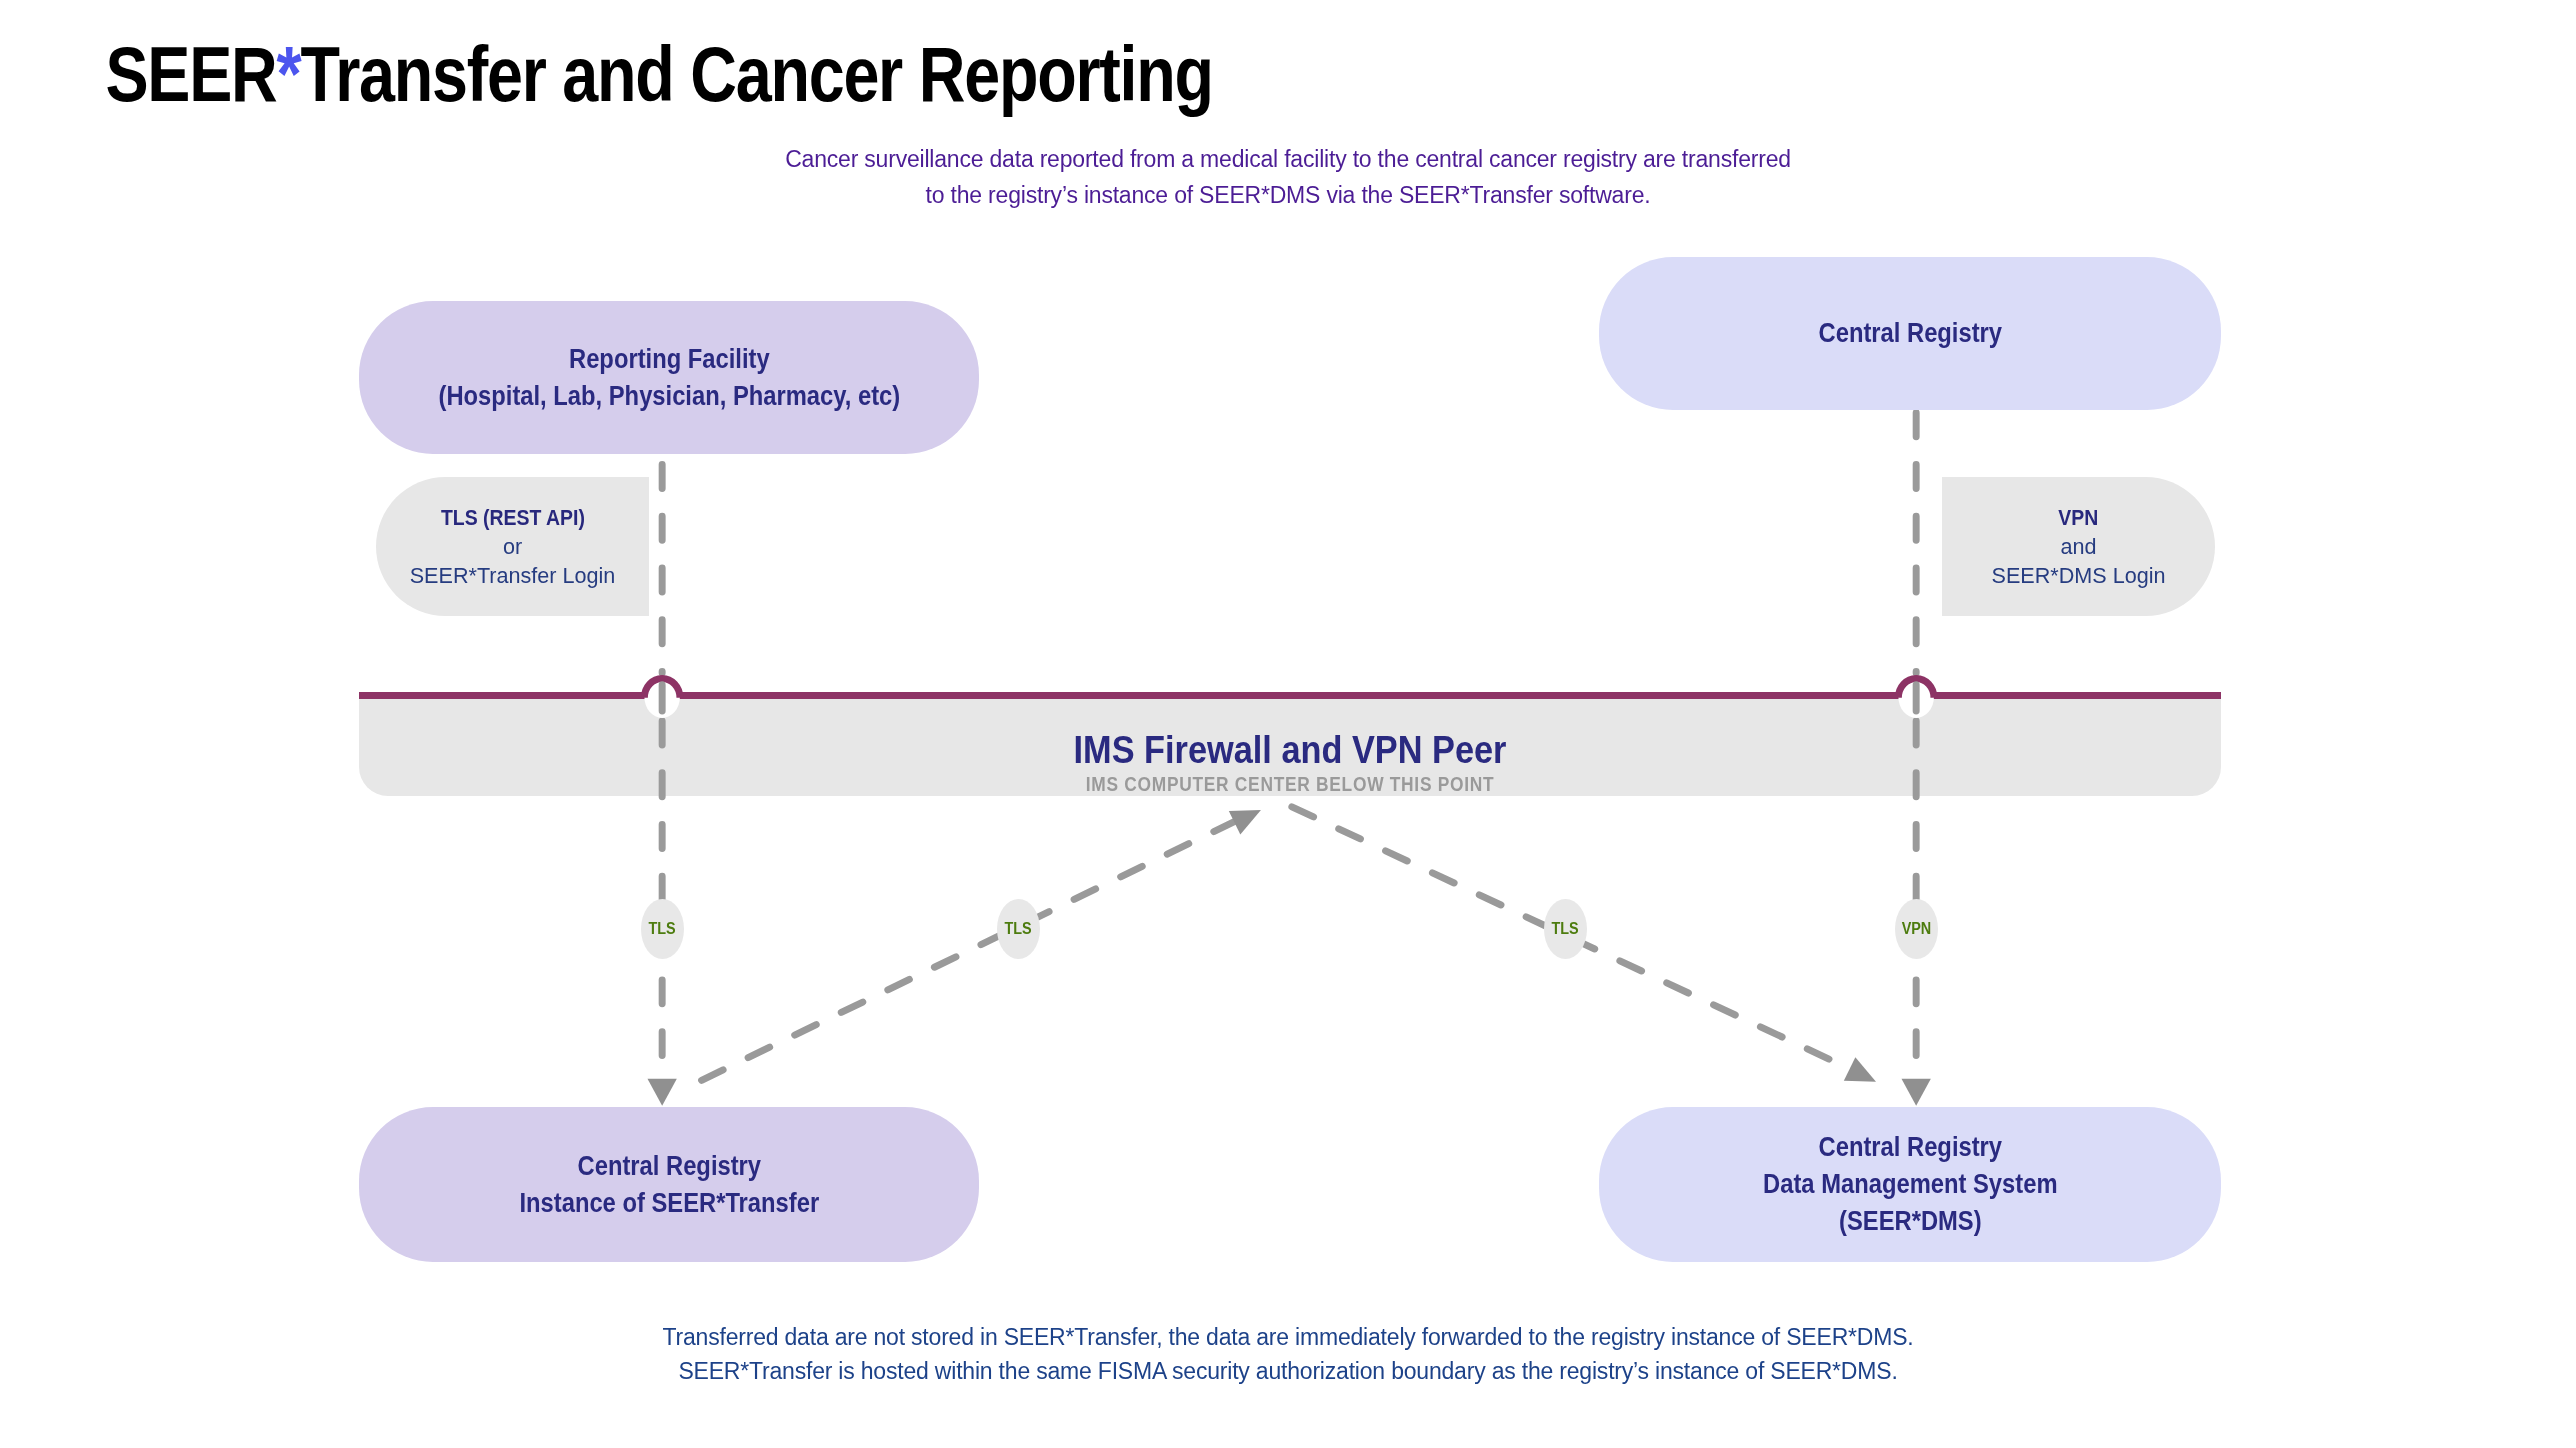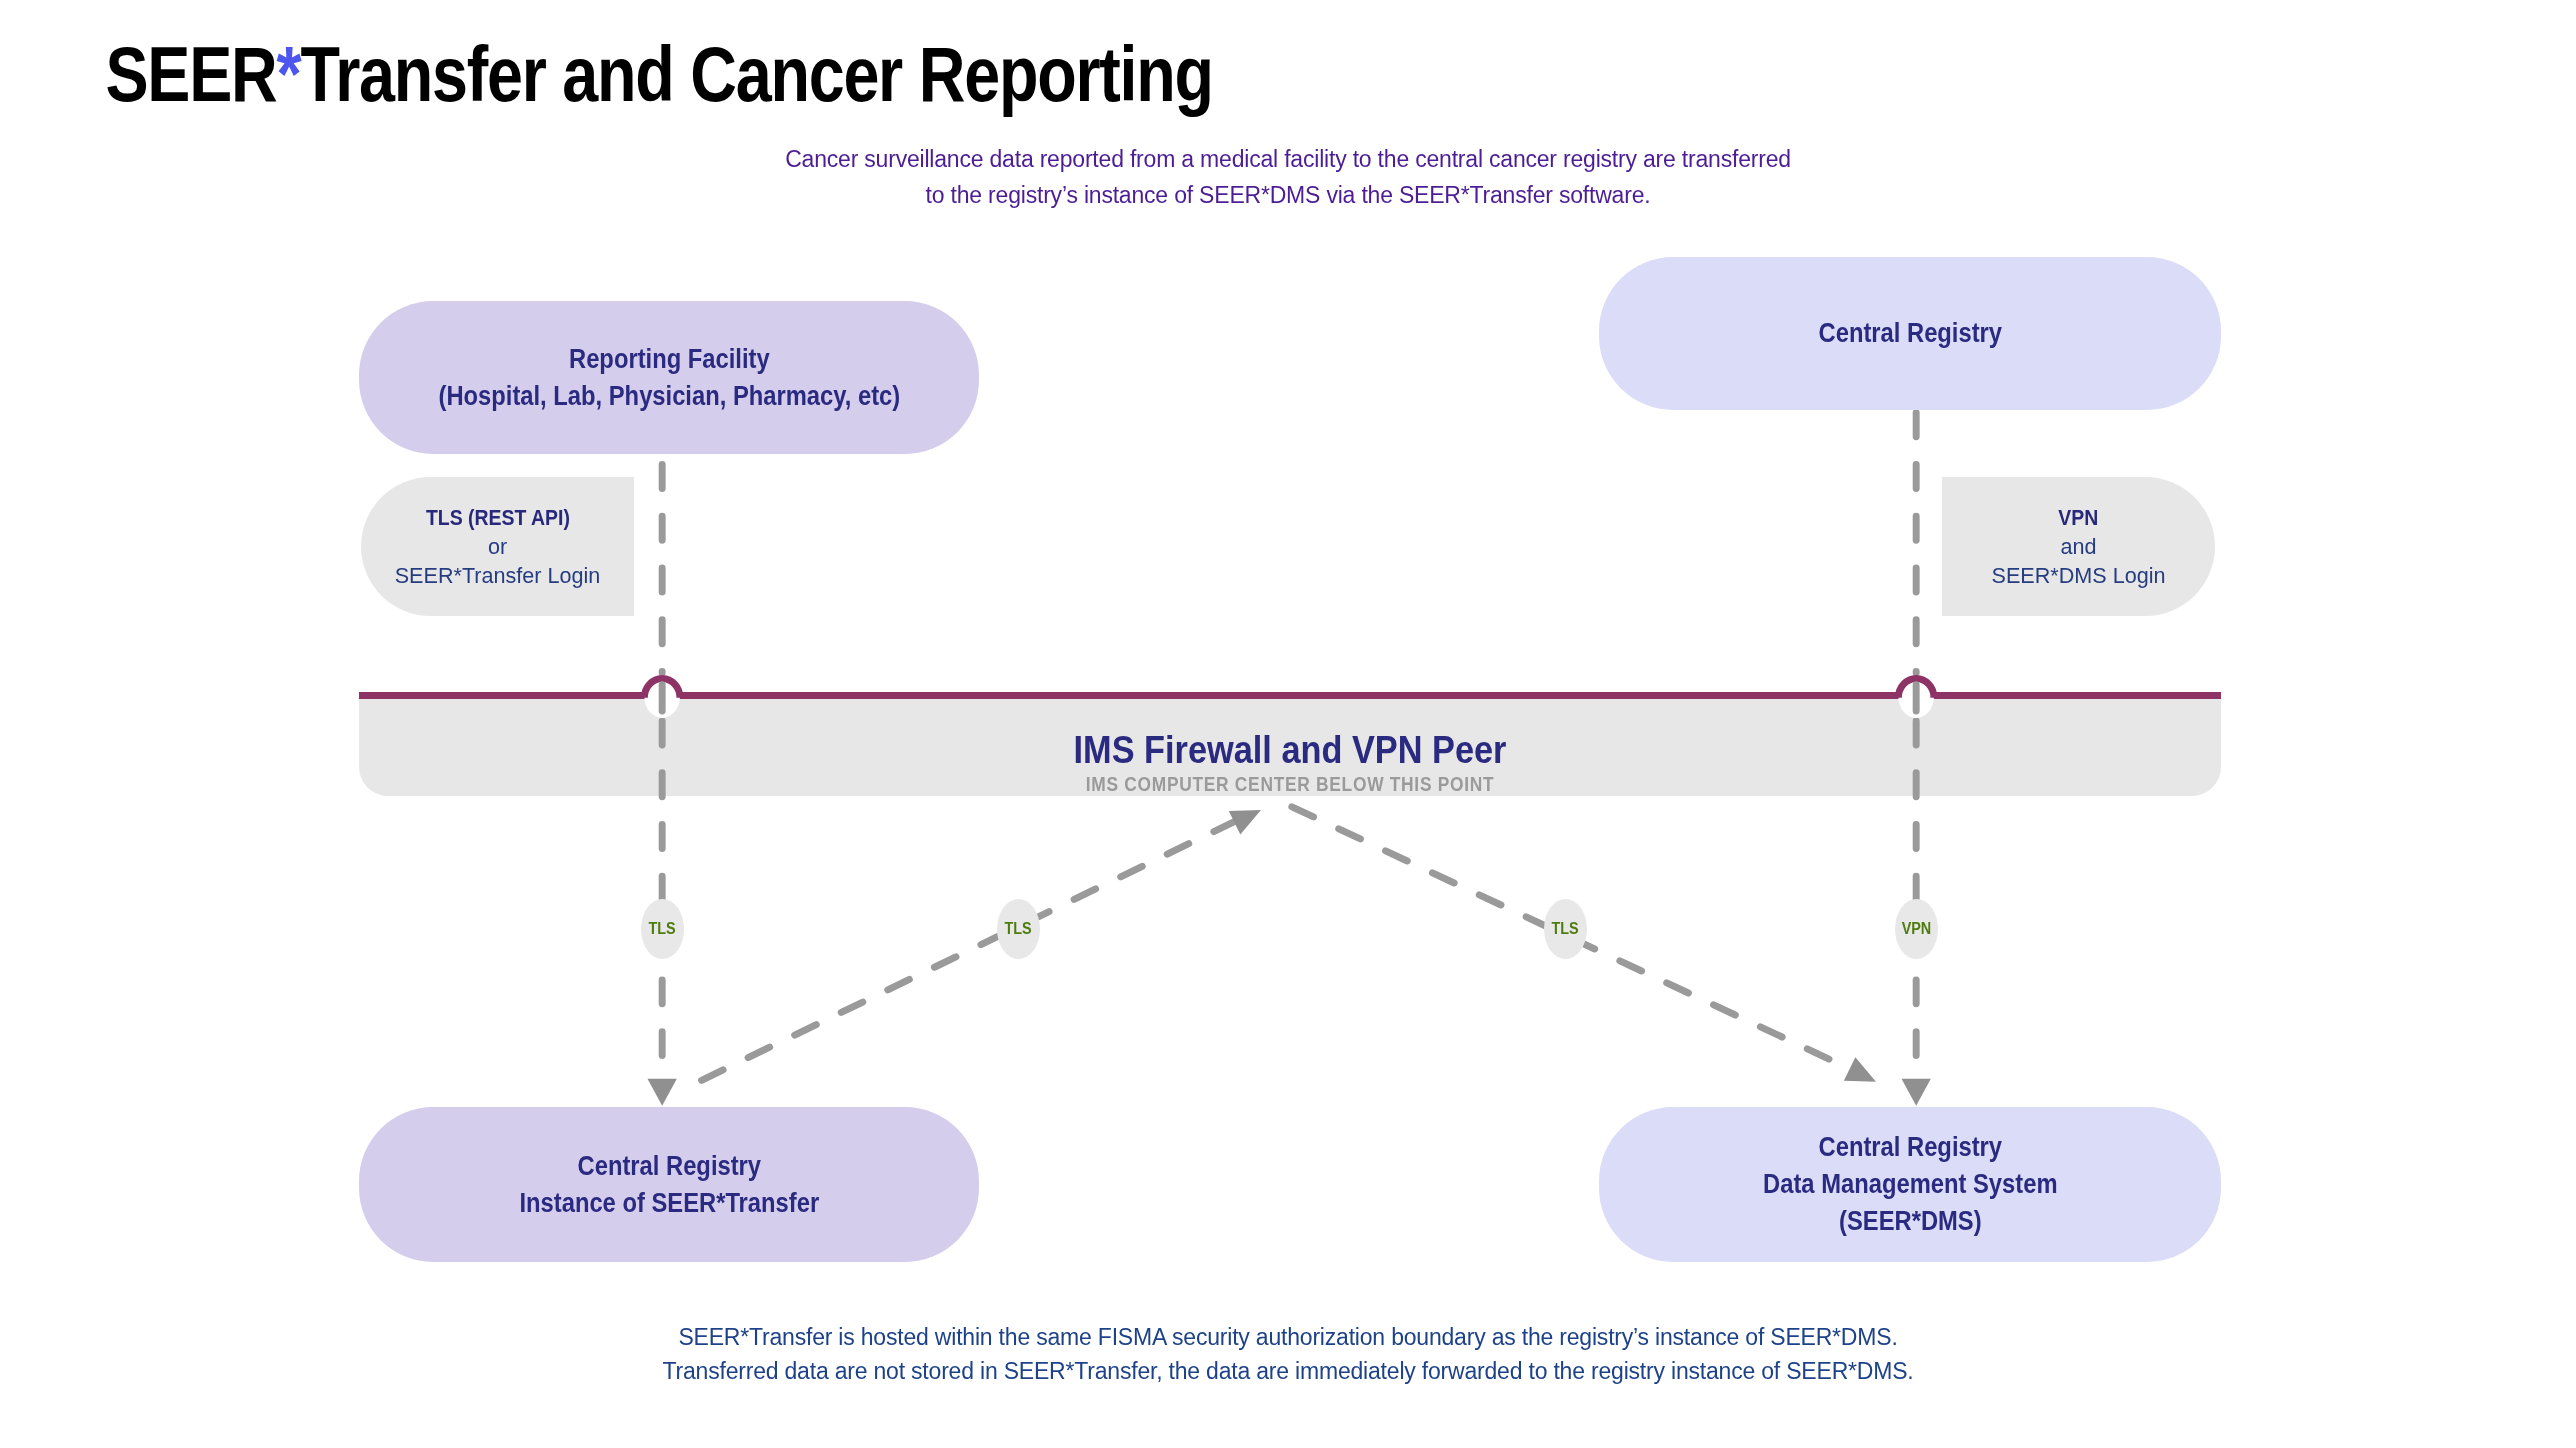--- a/index.html
+++ b/index.html
@@ -25,21 +25,21 @@
   .node-top-left{left:359px;top:257px;width:620px;height:153px;margin-top:44px;}
   .node-top-right{left:1599px;top:257px;width:622px;height:153px;}
   .node-bottom-left{left:359px;top:1107px;width:620px;height:155px;}
   .node-bottom-right{left:1599px;top:1107px;width:622px;height:155px;}
 
   
   .auth-tab{position:absolute;top:477px;height:139px;width:273px;background:#e7e7e7;
             display:flex;flex-direction:column;align-items:center;justify-content:center;
             text-align:center;font-size:21.6px;line-height:29px;color:#263c80;}
   .auth-tab .tab-bold{font-weight:bold;color:#28287d;transform:scaleX(0.9);transform-origin:50% 50%;white-space:nowrap;}
-  .auth-tab-left{left:361px;border-radius:71px 0 0 71px;}
+  .auth-tab-left{left:376px;border-radius:71px 0 0 71px;}
   .auth-tab-right{left:1942px;border-radius:0 71px 71px 0;}
 
   
   .firewall-band{position:absolute;left:359px;top:692px;width:1862px;height:104px;
                  background:#e7e7e7;border-top:7.7px solid #8d3365;border-radius:0 0 29px 29px;
                  box-sizing:border-box;display:flex;flex-direction:column;align-items:center;justify-content:flex-end;}
   .firewall-title{font-size:39px;font-weight:bold;color:#2a2a80;transform:scaleX(0.88);
                   transform-origin:50% 50%;white-space:nowrap;line-height:43px;}
   .firewall-sub{font-size:19.3px;font-weight:bold;color:#9a9a9a;letter-spacing:0.8px;
                 transform:scaleX(0.9);transform-origin:50% 50%;white-space:nowrap;margin-top:3.1px;}
@@ -152,18 +152,18 @@
 
   <div class="node periwinkle node-bottom-right">
     <div class="box-label">
       <div>Central Registry</div>
       <div>Data Management System</div>
       <div>(SEER*DMS)</div>
     </div>
   </div>
 
   <div class="footer">
+    <div>Transferred data are not stored in SEER*Transfer, the data are immediately forwarded to the registry instance of SEER*DMS.</div>
     <div>SEER*Transfer is hosted within the same FISMA security authorization boundary as the registry’s instance of SEER*DMS.</div>
-    <div>Transferred data are not stored in SEER*Transfer, the data are immediately forwarded to the registry instance of SEER*DMS.</div>
   </div>
 
 </div>
 
 
 </body></html>

